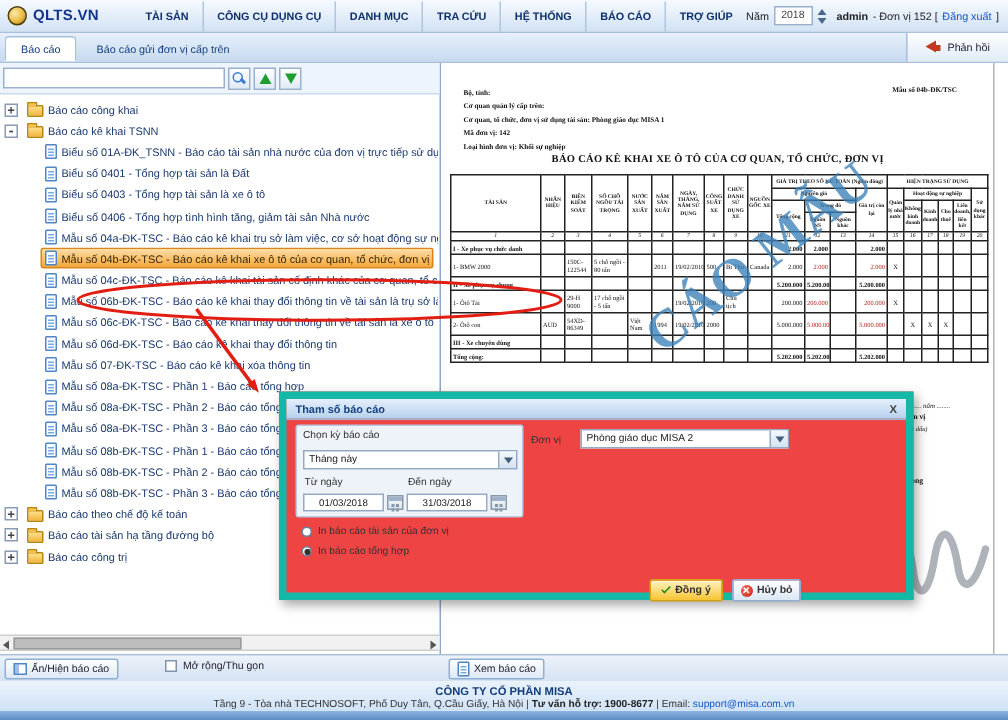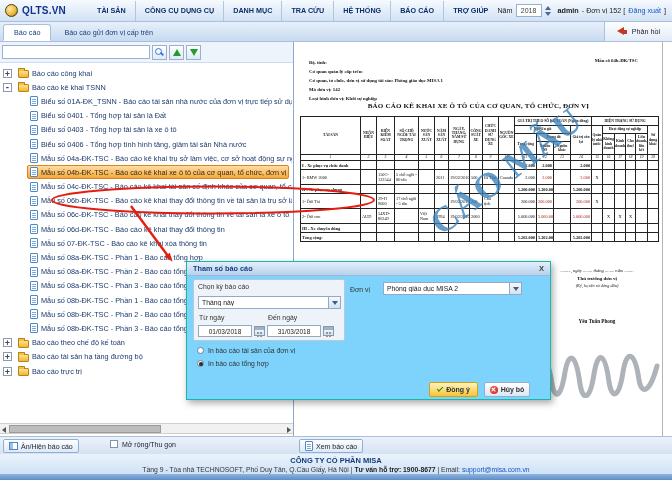--- a/index.html
+++ b/index.html
@@ -91,21 +91,21 @@
 
 
 .footer{position:absolute;left:0;top:454px;width:672px;height:26px;background:linear-gradient(#eaf3fc,#c8ddf4);text-align:center}
 .footer-company{font-size:7.5px;font-weight:bold;color:#123c78;margin-top:2px}
 .footer-line{font-size:6.8px;color:#333;margin-top:1px}
 .footer-line b{color:#222}
 .footer-link{color:#1556c4;cursor:pointer}
 .footer-strip{position:absolute;left:0;top:474px;width:672px;height:6px;background:linear-gradient(#8fb4e0,#5d8cc6)}
 
 
-.dialog{position:absolute;left:186px;top:261px;width:365px;height:139px;background:#7dd3fc;border:1px solid #14b8a6;box-shadow:2px 3px 7px rgba(0,0,0,.35);z-index:30}
+.dialog{position:absolute;left:186px;top:261px;width:423px;height:139px;background:#ef4444;border:5px solid #14b8a6;box-shadow:2px 3px 7px rgba(0,0,0,.35);z-index:30}
 .dlg-title{height:14px;background:linear-gradient(#e4effc,#b7d1ec);border-bottom:1px solid #9db9d8;display:flex;align-items:center;padding:0 6px;font-size:7.3px;font-weight:bold;color:#16407e}
 .dlg-close{margin-left:auto;font-size:7.5px;color:#444;font-weight:bold;cursor:pointer;line-height:1}
 .groupbox{position:absolute;left:6px;top:17px;width:152px;height:62px;border:1px solid #b6c8dd;border-radius:2px;background:#eef3f9}
 .gb-label{position:absolute;left:4px;top:3px;font-size:6.8px;color:#333}
 .combo{position:absolute;display:flex;background:#fff;border:1px solid #93a9c4;height:13px;align-items:center;cursor:pointer}
 .combo .val{flex:1;font-size:6.8px;padding-left:3px;color:#222;white-space:nowrap;overflow:hidden}
 .combo .dd{width:12px;height:100%;background:linear-gradient(#f3f8fd,#d4e2f1);border-left:1px solid #93a9c4;display:flex;align-items:center;justify-content:center;flex:none}
 .dd-arrow{width:0;height:0;border-left:3px solid transparent;border-right:3px solid transparent;border-top:4px solid #445d7a}
 .small-label{position:absolute;font-size:6.8px;color:#333;white-space:nowrap}
 .datebox{position:absolute;display:flex;align-items:center;gap:2px}
@@ -307,21 +307,21 @@
         <span class="expander">+</span>
         <span class="hl">
           <span class="folder-icon"></span>
           <span class="label">Báo cáo tài sản hạ tầng đường bộ</span>
         </span>
       </div>
       <div class="tree-row folder">
         <span class="expander">+</span>
         <span class="hl">
           <span class="folder-icon"></span>
-          <span class="label">Báo cáo trực trị</span>
+          <span class="label">Báo cáo công trị</span>
         </span>
       </div>
     </div>
   <div class="hscroll">
     <span class="hs-left"></span>
     <span class="hs-thumb"></span>
     <span class="hs-right"></span>
   </div>
 </div>
 

